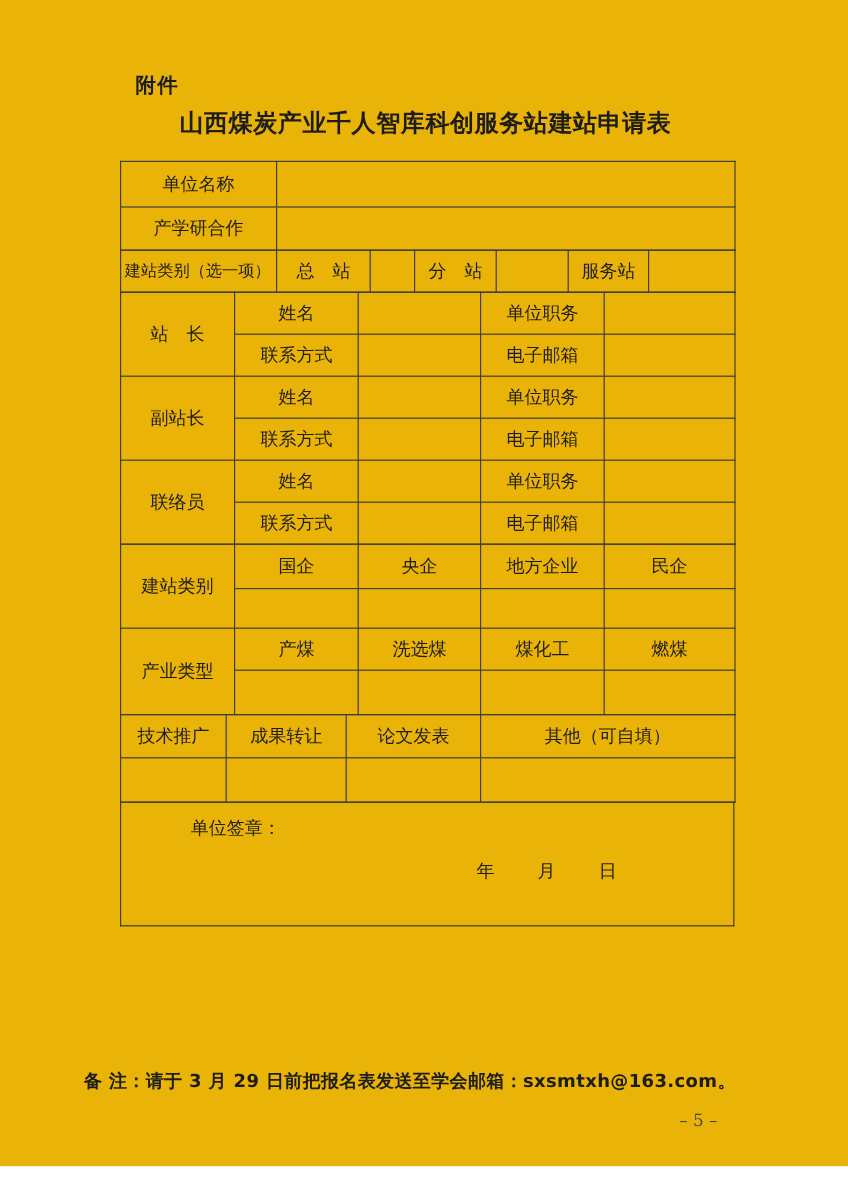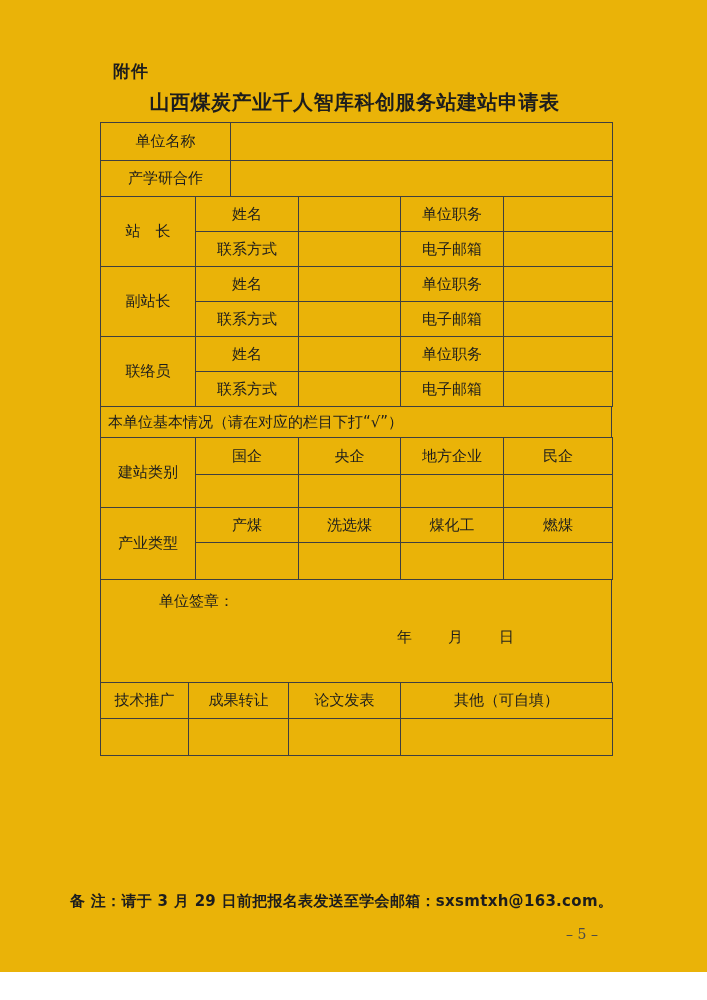--- a/index.html
+++ b/index.html
@@ -13,21 +13,21 @@
     font-size:17px; font-weight:bold; letter-spacing:1px;
   }
   .title {
     position:absolute; left:1px; top:89px; width:707px;
     text-align:center; font-size:20px; font-weight:bold; letter-spacing:0.5px;
   }
   .tables { position:absolute; left:100px; top:122px; width:512px; }
   table {
     border-collapse:collapse; table-layout:fixed; width:512px; margin-top:-1px;
   }
-  .tables table:first-child { margin-top:0; }
+  .tables table:first-child { margin-top:12px; }
   td {
     border:1px solid #3f3f3f; padding:0;
     font-size:15px; text-align:center; vertical-align:middle;
     overflow:hidden; white-space:nowrap;
   }
   td.left { text-align:left; padding-left:7px; }
   td.smalllab { font-size:13.5px; text-align:left; padding-left:3px; letter-spacing:0; }
   .sig-cell { position:relative; text-align:left; }
   .sig-label { position:absolute; left:58px; top:12px; }
   .sig-date { position:absolute; left:296px; top:48px; letter-spacing:2px; }
@@ -61,20 +61,42 @@
         <td>单位名称</td>
         <td></td>
       </tr>
       <tr style="height:36px">
         <td>产学研合作</td>
         <td></td>
       </tr>
     </tbody>
       </table>
 
+    <table>
+      <colgroup>
+        <col style="width:130px">
+          <col style="width:78px">
+          <col style="width:37px">
+        <col style="width:68px">
+          <col style="width:60px">
+          <col style="width:67px">
+          <col style="width:72px">
+      </colgroup>
+      <tbody>
+          <tr style="height:35px">
+        <td class="smalllab">建站类别（选一项）</td>
+        <td>总　站</td>
+        <td></td>
+        <td>分　站</td>
+        <td></td>
+        <td>服务站</td>
+        <td></td>
+      </tr>
+    </tbody>
+      </table>
 
     <table>
       <colgroup>
         <col style="width:95px">
           <col style="width:103px">
           <col style="width:102px">
         <col style="width:103px">
           <col style="width:109px">
       </colgroup>
       <tbody>
@@ -113,27 +135,20 @@
       </tr>
       <tr style="height:35px">
         <td>联系方式</td>
         <td></td>
         <td>电子邮箱</td>
         <td></td>
       </tr>
     </tbody>
       </table>
 
-    <table>
-      <tbody>
-          <tr style="height:31px">
-        <td class="left">本单位基本情况（请在对应的栏目下打“√”）</td>
-      </tr>
-    </tbody>
-      </table>
 
     <table>
       <colgroup>
         <col style="width:95px">
           <col style="width:103px">
           <col style="width:102px">
         <col style="width:103px">
           <col style="width:109px">
       </colgroup>
       <tbody>
@@ -162,51 +177,51 @@
         <td></td>
         <td></td>
         <td></td>
       </tr>
     </tbody>
       </table>
 
 
 
     <table>
+      <colgroup>
+        <col style="width:88px">
+          <col style="width:100px">
+          <col style="width:112px">
+          <col style="width:212px">
+      </colgroup>
+      <tbody>
+          <tr style="height:36px">
+        <td>技术推广</td>
+        <td>成果转让</td>
+        <td>论文发表</td>
+        <td>其他（可自填）</td>
+      </tr>
+      <tr style="height:37px">
+        <td></td>
+        <td></td>
+        <td></td>
+        <td></td>
+      </tr>
+    </tbody>
+      </table>
+
+    <table>
       <tbody>
           <tr style="height:103px">
         <td class="sig-cell">
           <span class="sig-label">单位签章：</span>
           <span class="sig-date">年　　月　　日</span>
         </td>
       </tr>
     </tbody>
       </table>
 
-    <table>
-      <colgroup>
-        <col style="width:88px">
-          <col style="width:100px">
-          <col style="width:112px">
-          <col style="width:212px">
-      </colgroup>
-      <tbody>
-          <tr style="height:36px">
-        <td>技术推广</td>
-        <td>成果转让</td>
-        <td>论文发表</td>
-        <td>其他（可自填）</td>
-      </tr>
-      <tr style="height:37px">
-        <td></td>
-        <td></td>
-        <td></td>
-        <td></td>
-      </tr>
-    </tbody>
-      </table>
-
   </div>
 
   <div class="note">备 注：请于 3 月 29 日前把报名表发送至学会邮箱：sxsmtxh@163.com。</div>
   <div class="pageno">– 5 –</div>
 
 </div>
 
 </body></html>

